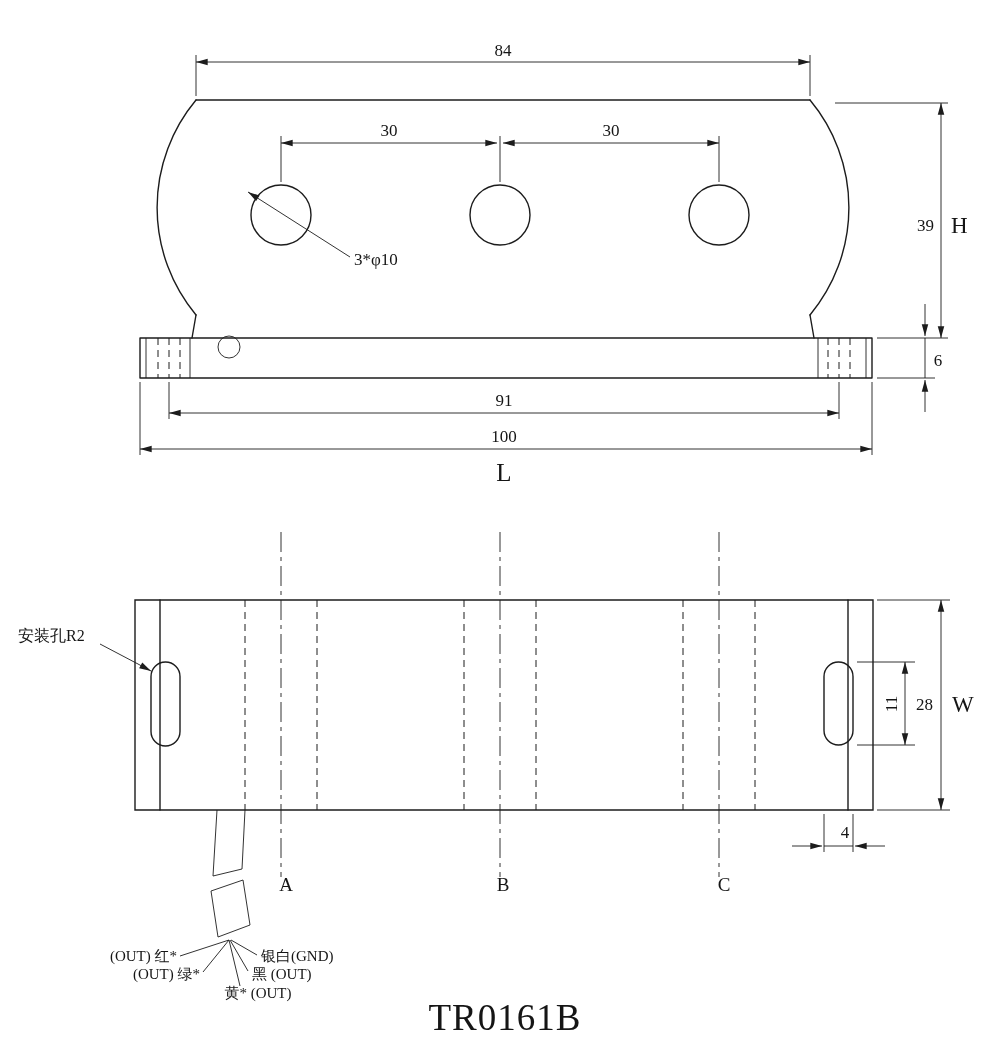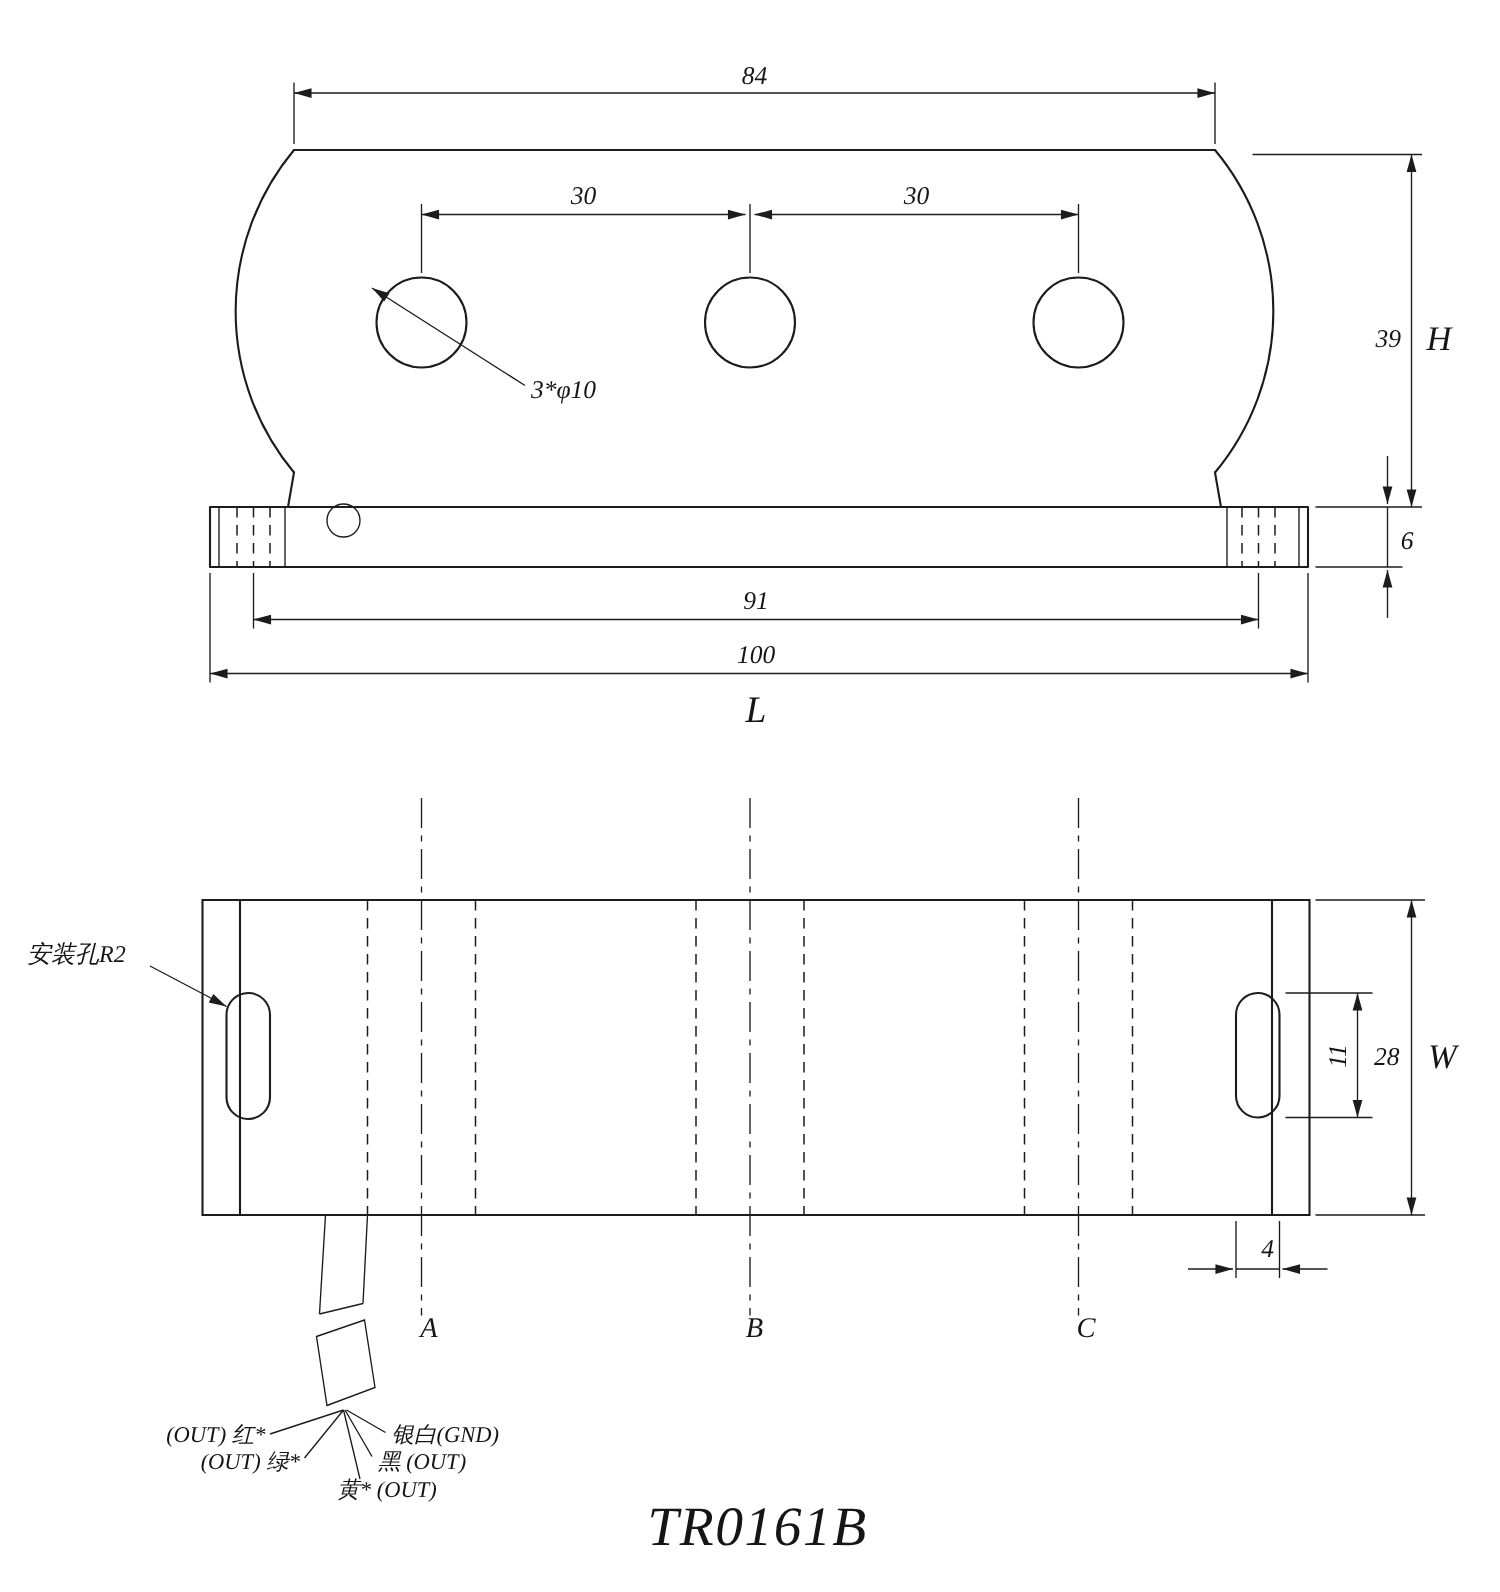--- a/index.html
+++ b/index.html
@@ -1,16 +1,16 @@
 <!DOCTYPE html>
 <html><head>
 <meta charset="utf-8">
 <style>
   html,body{margin:0;padding:0;}
-  .page{width:1000px;height:1061px;background:#ffffff;position:relative;overflow:hidden;font-style:italic;}
+  .page{width:1000px;height:1061px;background:#ffffff;position:relative;overflow:hidden;}
   svg{display:block;}
   .ol{stroke:#1c1c1c;stroke-width:1.4;fill:none;stroke-linecap:round;}
   .md{stroke:#1c1c1c;stroke-width:0.9;fill:none;}
   .hd{stroke:#1c1c1c;stroke-width:1;fill:none;stroke-dasharray:7 5;}
   .cl{stroke:#1c1c1c;stroke-width:0.9;fill:none;stroke-dasharray:20 5 4 5;}
   text{fill:#151515;font-family:"Liberation Serif","DejaVu Serif",serif;}
   .t17{font-size:17px;}
   .t22{font-size:23px;}
   .t24{font-size:25px;}
   .t19{font-size:19px;}

